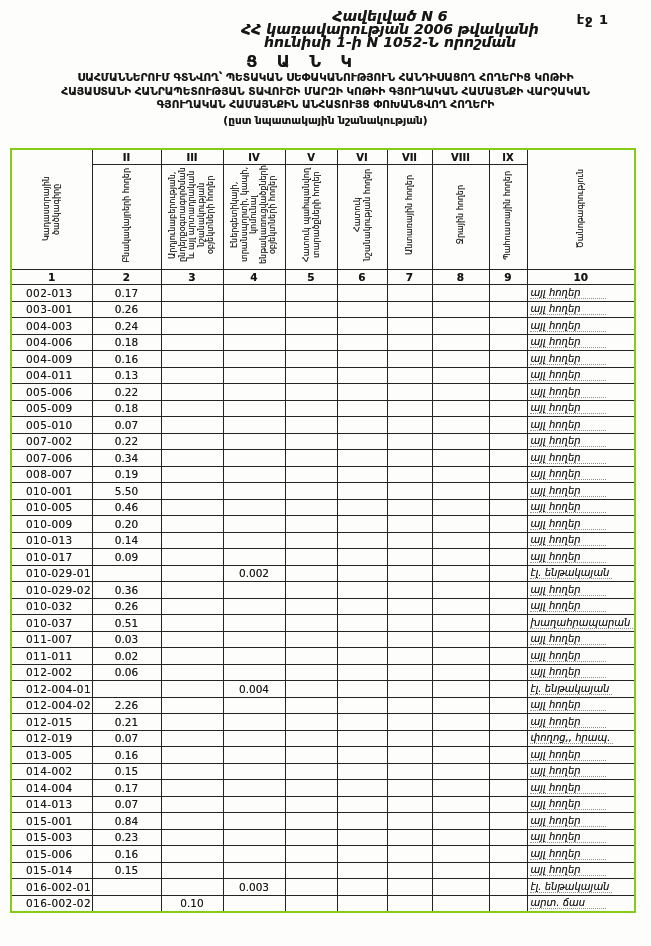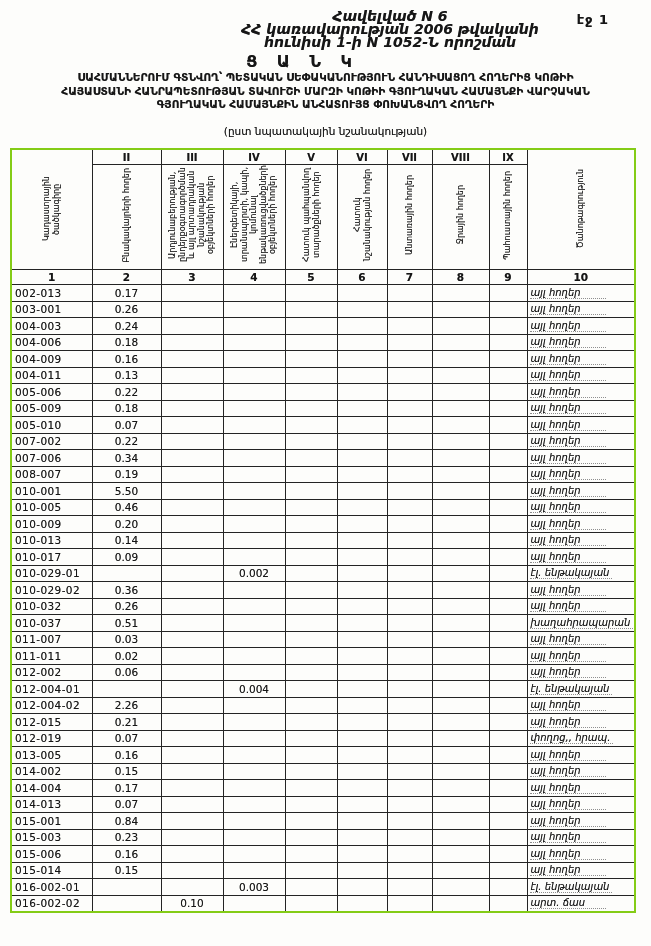--- a/index.html
+++ b/index.html
@@ -23,21 +23,21 @@
   }
   .doc-title{
     position:absolute;top:52px;left:0;width:605px;
     text-align:center;font-size:16px;font-weight:bold;letter-spacing:7px;
   }
   .doc-subtitle{
     position:absolute;top:71px;left:4px;width:643px;
     text-align:center;font-size:10.6px;font-weight:bold;line-height:13.5px;
   }
   .doc-subnote{
-    margin-top:13px;font-size:10.5px;font-weight:normal;
+    margin-top:2px;font-size:10.5px;font-weight:bold;
   }
   
   table.land{
     position:absolute;top:148px;left:10px;
     width:500px;border-collapse:collapse;table-layout:fixed;
     border:2px solid #84cc16;
   }
   .land th,.land td{
     border:1px solid #242424;
     padding:0;overflow:hidden;
@@ -51,21 +51,21 @@
     transform:rotate(180deg);
     display:inline-block;
     font-size:8px;line-height:9.5px;
     max-height:100px;
     text-align:center;
     font-weight:normal;
     color:#1d1d1d;
   }
   tr.num-row td{height:14px;text-align:center;font-size:10.5px;font-weight:bold;}
   tbody td{height:15.5px;font-size:10.5px;}
-  td.code{text-align:left;padding-left:3px;letter-spacing:0.4px;white-space:nowrap;}
+  td.code{text-align:left;padding-left:14px;letter-spacing:0.4px;white-space:nowrap;}
   td.val{text-align:center;}
   td.note{text-align:left;padding-left:2px;font-size:10px;position:relative;white-space:nowrap;font-style:italic;}
   .note-line{
     display:inline-block;
     border-bottom:1px dotted #8f8f8f;
     padding:0 3px 0 1px;
     min-width:72px;
   }
   
   .page{text-shadow:0 0 0.3px rgba(20,20,20,0.55);}

